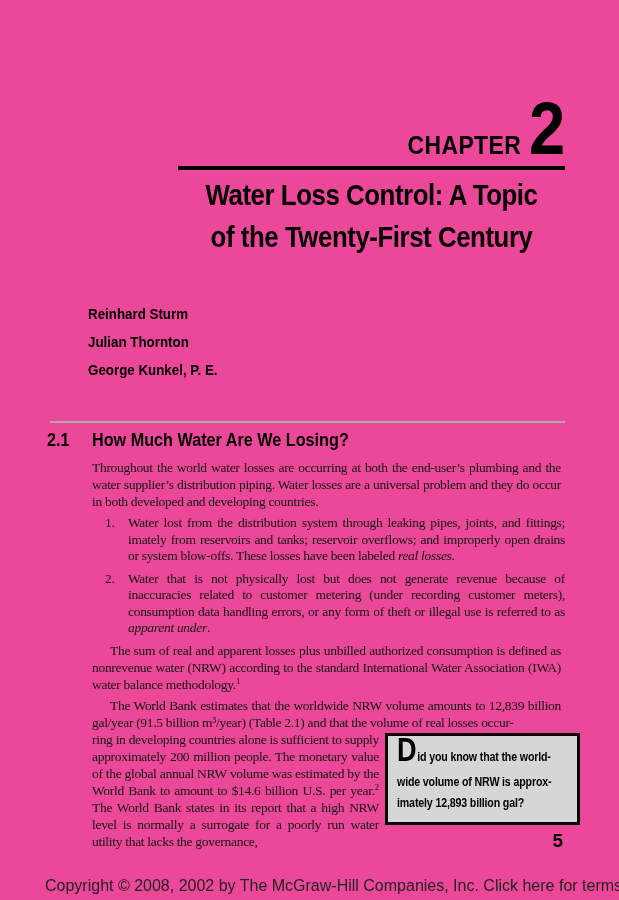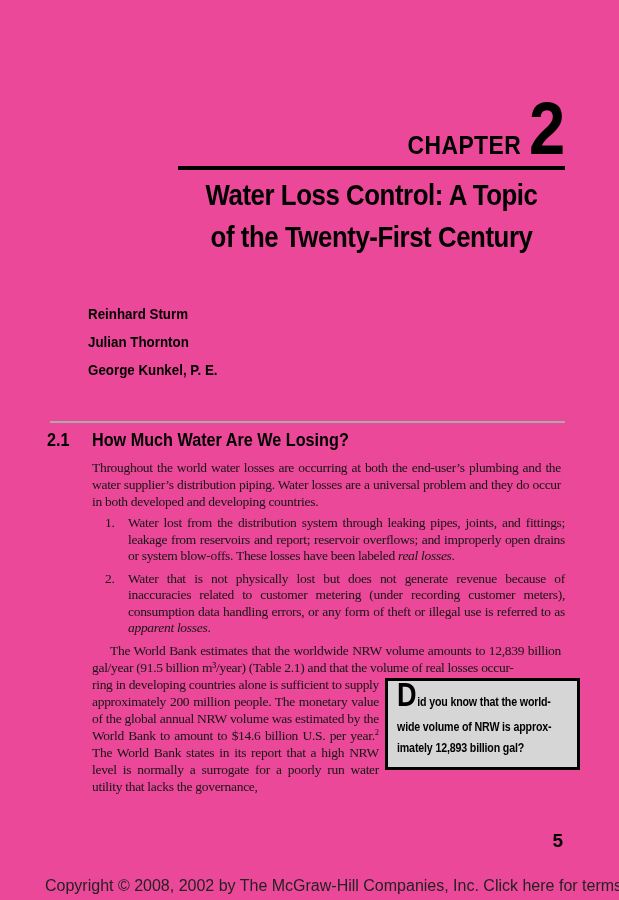--- a/index.html
+++ b/index.html
@@ -229,28 +229,29 @@
   </div>
 
   <div class="body-copy">
 
     <p class="para">Throughout the world water losses are occurring at both the end-user’s plumbing and the water supplier’s distribution piping. Water losses are a universal problem and they do occur in both developed and developing countries.</p>
 
 
     <ol class="loss-list">
       <li>
         <span class="li-num">1.</span>
-        <span class="li-text"><span>Water lost from the distribution system through leaking pipes, joints, and fittings; leakage from reservoirs and report; reservoir overflows; and improperly open drains or system blow-offs. These losses have been labeled </span><em>real losses</em><span>.</span></span>
+        <span class="li-text"><span>Water lost from the distribution system through leaking pipes, joints, and fittings; imately from reservoirs and tanks; reservoir overflows; and improperly open drains or system blow-offs. These losses have been labeled </span><em>real losses</em><span>.</span></span>
       </li>
       <li>
         <span class="li-num">2.</span>
-        <span class="li-text"><span>Water that is not physically lost but does not generate revenue because of inaccuracies related to customer metering (under recording customer meters), consumption data handling errors, or any form of theft or illegal use is referred to as </span><em>apparent losses</em><span>.</span></span>
+        <span class="li-text"><span>Water that is not physically lost but does not generate revenue because of inaccuracies related to customer metering (under recording customer meters), consumption data handling errors, or any form of theft or illegal use is referred to as </span><em>apparent under</em><span>.</span></span>
       </li>
     </ol>
 
+    <p class="para indent"><span>The sum of real and apparent losses plus unbilled authorized consumption is defined as nonrevenue water (NRW) according to the standard International Water Association (IWA) water balance methodology.</span><sup class="fn">1</sup></p>
 
     <div class="para">
       <div class="p4-wide">The World Bank estimates that the worldwide NRW volume amounts to 12,839 billion gal/year (91.5 billion m³/year) (Table 2.1) and that the volume of real losses occur-</div>
       <div class="p4-narrow">
         <span>ring in developing countries alone is sufficient to supply approximately 200 million people. The monetary value of the global annual NRW volume was estimated by the World Bank to amount to $14.6 billion U.S. per year.</span><sup class="fn">2</sup><span> The World Bank states in its report that a high NRW level is normally a surrogate for a poorly run water utility that lacks the governance,</span>
 
         <div class="didyouknow" style="background: rgb(214, 214, 214); border-color: rgb(0, 0, 0);">
           <div class="dyk-text">
             <div class="dyk-line1"><span class="dropcap">D</span><span>id you know that the world-</span></div>
             <div class="dyk-line">wide volume of NRW is approx-</div>

